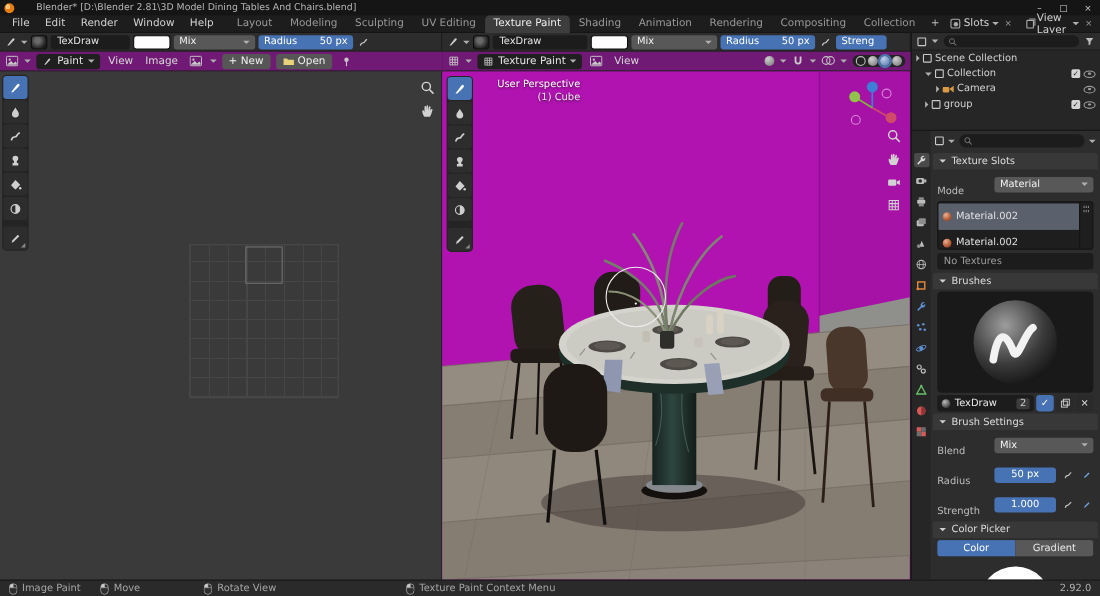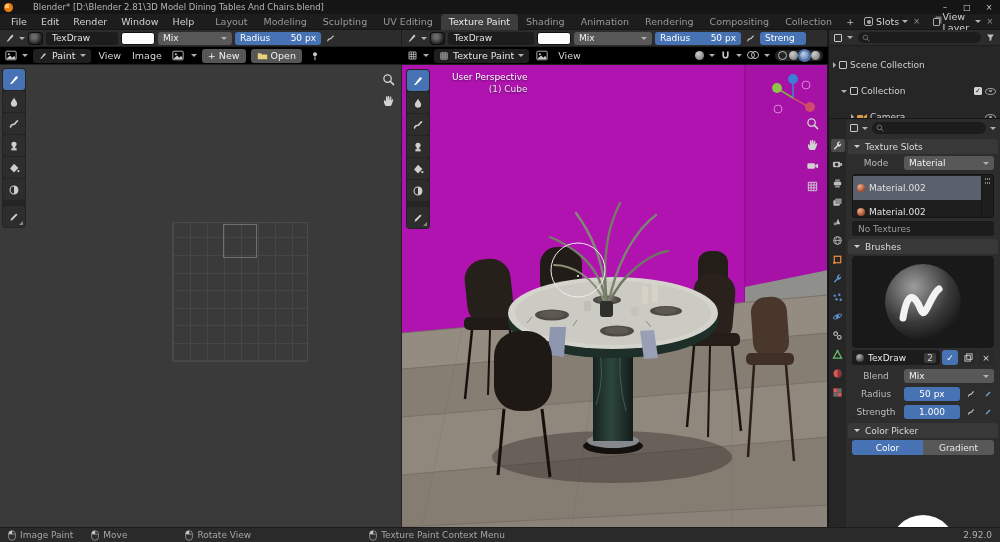--- a/index.html
+++ b/index.html
@@ -50,21 +50,21 @@
   .swatch-w { width:34px; height:13px; background:#fdfdfd; border-radius:3px; border:1px solid #0e0e0e; }
   .gdrop { height:13px; background:#585858; border-radius:3px; color:#f1f1f1; display:flex;
     align-items:center; justify-content:space-between; gap:4px; padding:0 5px; }
   .bslider { height:13px; background:#4772b3; border-radius:3px; color:#fff; display:flex;
     align-items:center; justify-content:space-between; gap:4px; padding:0 5px; white-space:nowrap; }
   .brush-chip { width:15px; height:13px; border-radius:3px;
     background:radial-gradient(circle at 40% 35%, #6a6a6a 0 20%, #1a1a1a 75%); border:1px solid #0d0d0d; }
   .mini-ic { width:13px; height:13px; display:flex; align-items:center; justify-content:center; color:#c4c4c4; }
 
   
-  .edhead { position:absolute; top:47px; height:18px; background:#000000; border-bottom:1px solid #202020;
+  .edhead { position:absolute; top:47px; height:18px; background:#701a75; border-bottom:1px solid #202020;
     display:flex; align-items:center; gap:5px; padding:0 5px; font-size:9.5px; color:#d6d6d6; }
   .ie-header { left:0; width:402px; }
   .vp-header { left:402px; width:426px; }
   .hmenu { padding:0 3px; }
   .hdrop { height:14px; background:#1f1f1f; border-radius:3px; display:flex; align-items:center;
     gap:4px; padding:0 5px; color:#e3e3e3; }
   .hbtn { height:14px; background:#565656; border-radius:3px; display:flex; align-items:center;
     gap:3px; padding:0 6px; color:#f0f0f0; }
   .icbtn { width:16px; height:14px; display:flex; align-items:center; justify-content:center; color:#c9c9c9; }
   .vp-right { margin-left:auto; display:flex; align-items:center; gap:5px; }
@@ -107,21 +107,21 @@
     text-shadow:0 1px 2px rgba(0,0,0,.55); line-height:12px;text-align:right; }
   .vp-overlay .l2 { color:#e8e8e8; }
 
   
   .outliner { position:absolute; left:828px; top:30px; width:172px; height:88px; background:#262626;
     border-left:1px solid #161616; }
   .ol-head { height:16px; background:#2c2c2c; border-bottom:1px solid #1d1d1d; display:flex;
     align-items:center; gap:5px; padding:0 5px; color:#bdbdbd; }
   .ol-search { flex:1; height:11px; background:#1c1c1c; border-radius:6px; display:flex;
     align-items:center; padding:0 4px; color:#777; }
-  .ol-row { height:14px; display:flex; align-items:center; gap:3px; padding:0 4px; color:#d0d0d0;margin-top:12px; }
+  .ol-row { height:14px; display:flex; align-items:center; gap:3px; padding:0 4px; color:#d0d0d0; }
   .ol-row .lbl { white-space:nowrap; }
   .ol-sp { flex:1; }
   .cbx { width:8px; height:8px; background:#d4d4d4; border-radius:1.5px; color:#1d1d1d;
     font-size:7px; line-height:8px; text-align:center; font-weight:bold; }
   .eye { width:11px; height:7px; border:1px solid #9d9d9d; border-radius:50%; position:relative; }
   .eye::after { content:""; position:absolute; left:3.2px; top:1.1px; width:2.8px; height:2.8px;
     border-radius:50%; background:#9d9d9d; }
   .box-ic { width:8px; height:8px; border:1px solid #c9c9c9; border-radius:1px; }
   .sun-ic { width:7px; height:7px; border-radius:50%; background:#e0a43c;
     box-shadow:0 0 0 1.5px rgba(224,164,60,.3); }
@@ -141,21 +141,21 @@
   .pheader { height:18px; display:flex; align-items:center; gap:4px; padding:0 4px; }
   .psearch { flex:1; height:12px; background:#1c1c1c; border-radius:6px; display:flex;
     align-items:center; gap:3px; padding:0 4px; color:#808080; }
   .ptool-row { height:19px; display:flex; align-items:center; gap:5px; padding:0 6px; color:#e2e2e2; }
   .pthumb { width:15px; height:15px; border-radius:3px;
     background:radial-gradient(circle at 38% 32%, #777 0 18%, #161616 75%); border:1px solid #0c0c0c; }
   .phead { height:15px; background:#383838; border-radius:3px 3px 0 0; margin:2px 2px 0 2px;
     display:flex; align-items:center; gap:5px; padding:0 6px; color:#dcdcdc; }
   .phead .chev { border-top-color:#cfcfcf; }
   .prow { display:flex; align-items:center; gap:4px; padding:2px 6px; }
-  .plabel { width:48px; text-align:center; color:#bcbcbc; flex:none; }
+  .plabel { width:48px; text-align:left; color:#bcbcbc; flex:none;margin-top:13px; }
   .pdrop { flex:1; height:14px; background:#585858; border-radius:3px; display:flex;
     align-items:center; justify-content:space-between; padding:0 5px; color:#f2f2f2; }
   .pslider { flex:1; height:14px; background:#4772b3; border-radius:3px; display:flex;
     align-items:center; justify-content:center; color:#fff; }
   .matwrap { margin:2px 6px; display:flex; background:#1e1e1e; border:1px solid #141414;
     border-radius:3px; height:44px; overflow:hidden; }
   .matlist { flex:1; padding-top:1px; }
   .matrow { height:14px; display:flex; align-items:center; gap:4px; padding:12px 4px; color:#e0e0e0; }
   .matrow.sel { background:#5b616c; }
   .mat-ic { width:8px; height:8px; border-radius:50%;
@@ -878,20 +878,24 @@
         <span class="sqbtn blue">✓</span>
         <span class="sqbtn">
           <svg width="9" height="9" viewBox="0 0 10 10">
               <rect x="1" y="3" width="6" height="6" fill="none" stroke="#ccc"></rect>
               <rect x="3" y="1" width="6" height="6" fill="none" stroke="#ccc"></rect>
             </svg>
         </span>
         <span class="sqbtn">×</span>
       </div>
 
+      <div class="phead">
+        <span class="chev"></span>
+        <span>Brush Settings</span>
+      </div>
       <div class="prow">
         <span class="plabel">Blend</span>
         <span class="pdrop">
           <span>Mix</span>
           <span class="chev"></span>
         </span>
       </div>
       <div class="prow">
         <span class="plabel">Radius</span>
         <span class="pslider">

